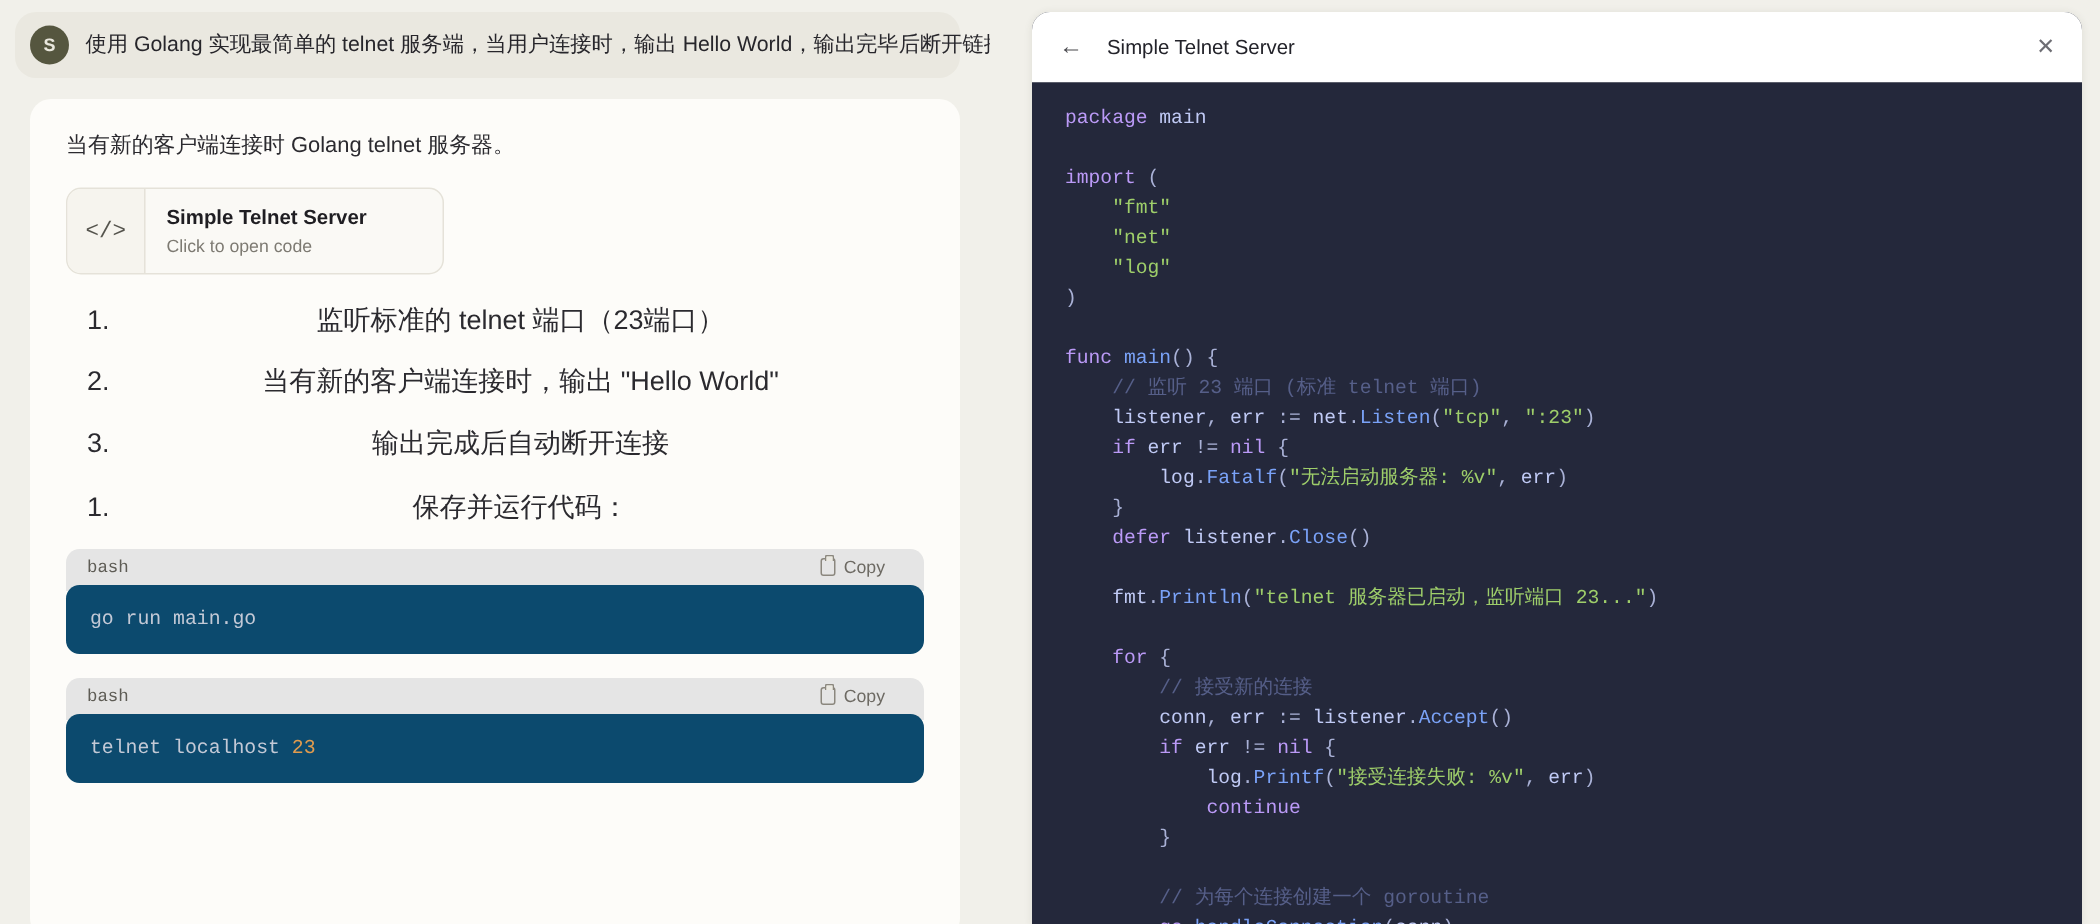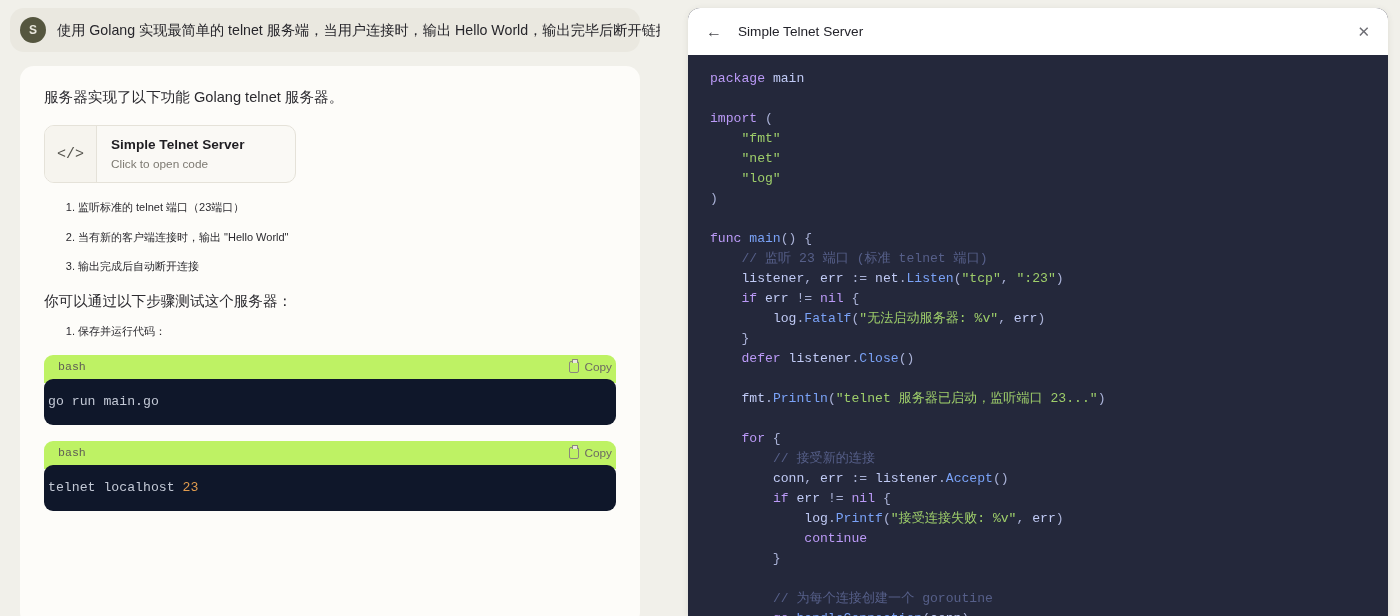--- a/index.html
+++ b/index.html
@@ -102,33 +102,34 @@
   .artifact-sub {
     font-size: 11.8px;
     color: #7d7a72;
     line-height: 1.4;
     margin-top: 1px;
   }
 
   ol.steps, ul.notes { margin: 0 0 14px 0; }
   ol.steps { padding-left: 34px; }
   ol.steps li, ul.notes li {
-    font-size: 11px;
+    font-size: 18px;
     color: #2b2a2f;
     line-height: 1.6;
     margin-bottom: 12px;
+    text-align: center;
   }
   ol.steps li:last-child, ul.notes li:last-child { margin-bottom: 0; }
 
   
   .codeblock { margin: 10px 0 16px 0; }
   .cb-head {
-    background: #bef264;
+    background: #e5e5e5;
     border-radius: 9px 9px 0 0;
-    padding: 6px 4px 10px 14px;
+    padding: 6px 26px 10px 14px;
     display: flex;
     align-items: center;
     justify-content: space-between;
     height: 28px;
   }
   .cb-lang {
     font-family: "Liberation Mono", monospace;
     font-size: 11.6px;
     color: #5e5c55;
   }
@@ -149,23 +150,23 @@
     content: "";
     position: absolute;
     top: -3px; left: 2px;
     width: 4px; height: 3px;
     border: 1.2px solid #8b877e;
     border-bottom: none;
     border-radius: 1px 1px 0 0;
     background: #eae8e0;
   }
   .cb-body {
-    background: #0f172a;
+    background: #0c4a6e;
     border-radius: 9px;
-    padding: 13px 4px;
+    padding: 13px 16px;
     margin-top: -4px;
     font-family: "Liberation Mono", monospace;
     font-size: 13.2px;
     color: #c3c9d6;
     line-height: 1.5;
     white-space: pre;
     overflow: hidden;
   }
   .cb-body .num { color: #e09b4e; }
 
@@ -231,38 +232,37 @@
 
   <div class="chat-col">
 
     <div class="user-msg">
       <div class="avatar">S</div>
       <div class="user-text">使用 Golang 实现最简单的 telnet 服务端，当用户连接时，输出 Hello World，输出完毕后断开链接</div>
     </div>
 
     <div class="assistant-card">
 
-      <p class="para">服务器实现了以下功能 Golang telnet 服务器。</p>
+      <p class="para">当有新的客户端连接时 Golang telnet 服务器。</p>
 
       <div class="artifact">
         <div class="artifact-icon">&lt;/&gt;</div>
         <div class="artifact-body">
           <div class="artifact-title">Simple Telnet Server</div>
           <div class="artifact-sub">Click to open code</div>
         </div>
       </div>
 
 
       <ol class="steps">
         <li>监听标准的 telnet 端口（23端口）</li>
         <li>当有新的客户端连接时，输出 "Hello World"</li>
         <li>输出完成后自动断开连接</li>
       </ol>
 
-      <p class="para tight">你可以通过以下步骤测试这个服务器：</p>
 
       <ol class="steps">
         <li>保存并运行代码：</li>
       </ol>
 
       <div class="codeblock">
         <div class="cb-head">
           <span class="cb-lang">bash</span>
           <span class="cb-copy">
             <span class="clip-ico"></span>

